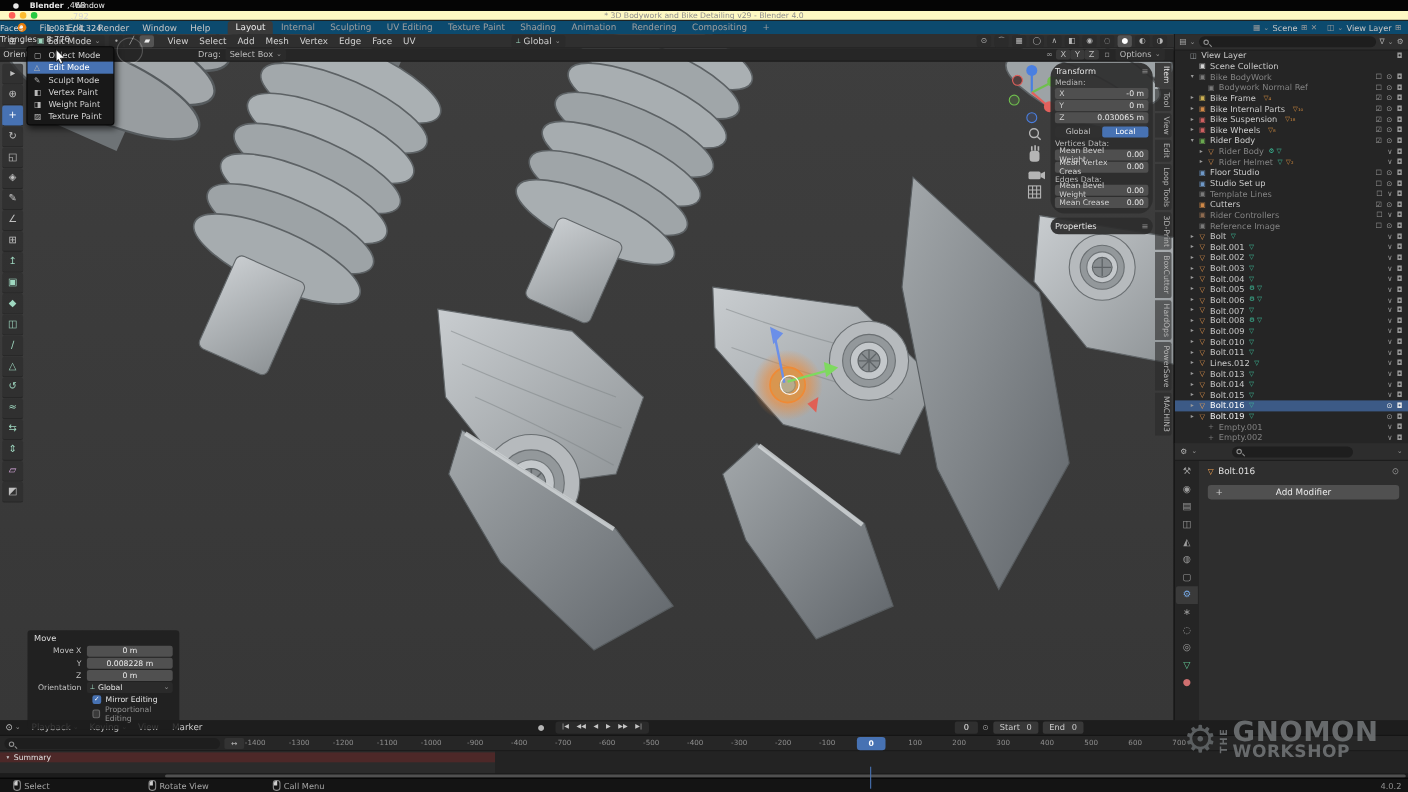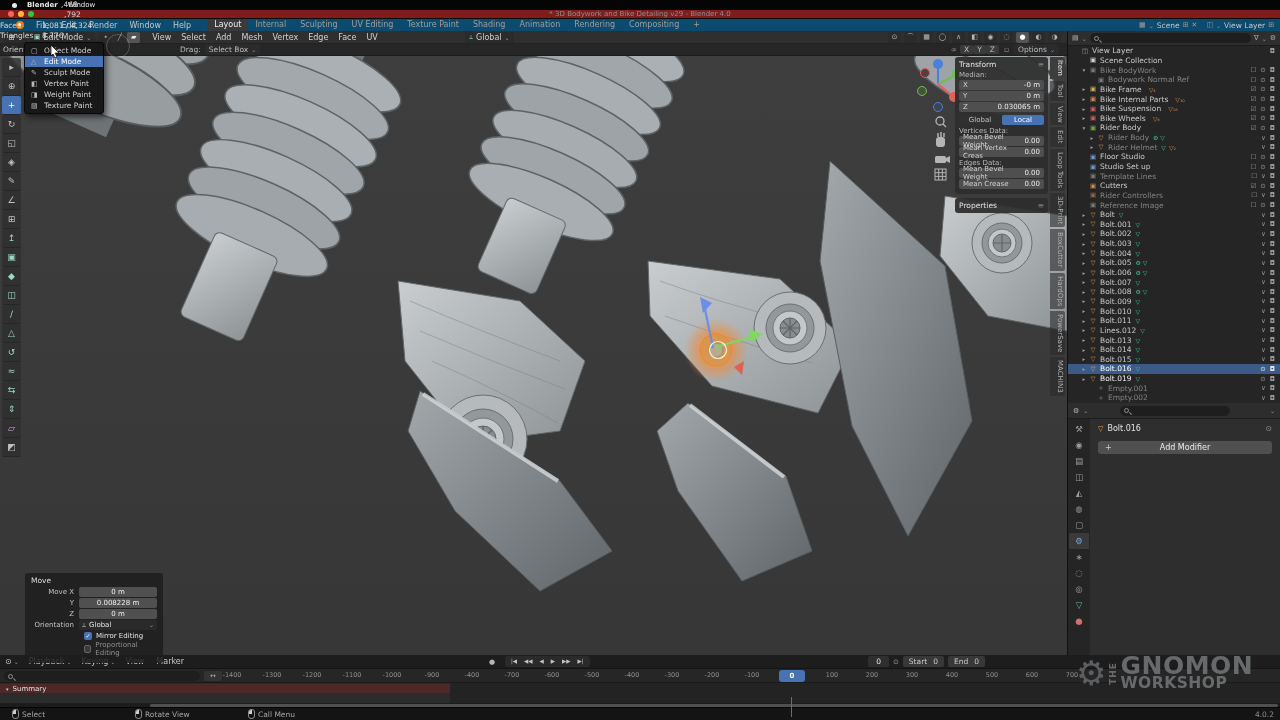--- a/index.html
+++ b/index.html
@@ -4,21 +4,21 @@
 <style>
   html,body{margin:0;padding:0;background:#000;}
   *{box-sizing:border-box;font-family:"DejaVu Sans","Liberation Sans",sans-serif;}
   #app{position:relative;width:1280px;height:720px;background:#1b1b1b;overflow:hidden;color:#cfcfcf;}
   .abs{position:absolute;}
   .row{display:flex;align-items:center;}
 
   
   #menubar{left:0;top:0;width:1280px;height:10px;background:#050505;display:flex;align-items:center;gap:10px;padding-left:12px;font-size:7px;color:#e8e8e8;}
   #menubar .apple{width:5px;height:5px;border-radius:50%;background:#e8e8e8;display:inline-block;}
-  #titlebar{left:0;top:10px;width:1280px;height:9px;background:#7f1d1d;border-bottom:1px solid #0a0a0a;}
+  #titlebar{left:0;top:10px;width:1280px;height:9px;background:#fef9c3;border-bottom:1px solid #0a0a0a;}
   .tl{width:6px;height:6px;border-radius:50%;position:absolute;top:1px;}
   #title-text{position:absolute;left:0;right:0;top:0;text-align:center;font-size:7px;color:#8f8f8f;line-height:9px;}
 
   
   #topbar{left:0;top:19px;width:1280px;height:12px;background:#0c4a6e;display:flex;align-items:center;font-size:8px;color:#c6c6c6;padding-left:10px;}
   #topbar .blogo{width:8px;height:8px;border-radius:50%;background:#e87d0d;margin:0 6px 0 6px;position:relative;}
   #topbar .blogo::after{content:"";position:absolute;left:2px;top:2px;width:3px;height:3px;border-radius:50%;background:#fff;}
   #topbar .m{padding:0 6px;}
   #tabs{display:flex;margin-left:10px;}
   #tabs .tab{padding:0 7px;height:12px;line-height:12px;color:#9f9f9f;}
@@ -64,21 +64,21 @@
 
   
   #stats{left:86px;top:87px;z-index:5;font-size:7.5px;color:#d6d6d6;line-height:10px;}
   #stats .vr{position:absolute;}
 
   
   #navcol{left:915px;top:55px;z-index:6;}
 
   
   #npanel{left:955px;top:57px;width:93px;z-index:6;font-size:7px;}
-  .panel{background:#2d2d2dee;border-radius:3px;padding:3px 4px 4px 4px;margin-bottom:4px;}
+  .panel{background:#2d2d2dee;border-radius:13px;padding:3px 4px 4px 4px;margin-bottom:4px;}
   .phead{display:flex;justify-content:space-between;color:#e3e3e3;font-size:7.5px;margin-bottom:2px;}
   .plabel{color:#b9b9b9;margin:2px 0 1px 0;}
   .vfield{display:flex;justify-content:space-between;background:#4f4f4f;border-radius:2px;height:10px;align-items:center;padding:0 4px;margin-bottom:1px;color:#e9e9e9;}
   .vfield .k{color:#d2d2d2;}
   .btnrow{display:flex;gap:1px;margin:3px 0 1px 0;}
   .btnrow .b{flex:1;text-align:center;background:#303030;border-radius:2px;height:10px;line-height:10px;color:#c2c2c2;}
   .btnrow .b[data-state="active"]{background:#4772b3;color:#fff;}
 
   
   #vtabs{left:1050px;top:57px;width:15px;display:flex;flex-direction:column;gap:2px;z-index:6;}

